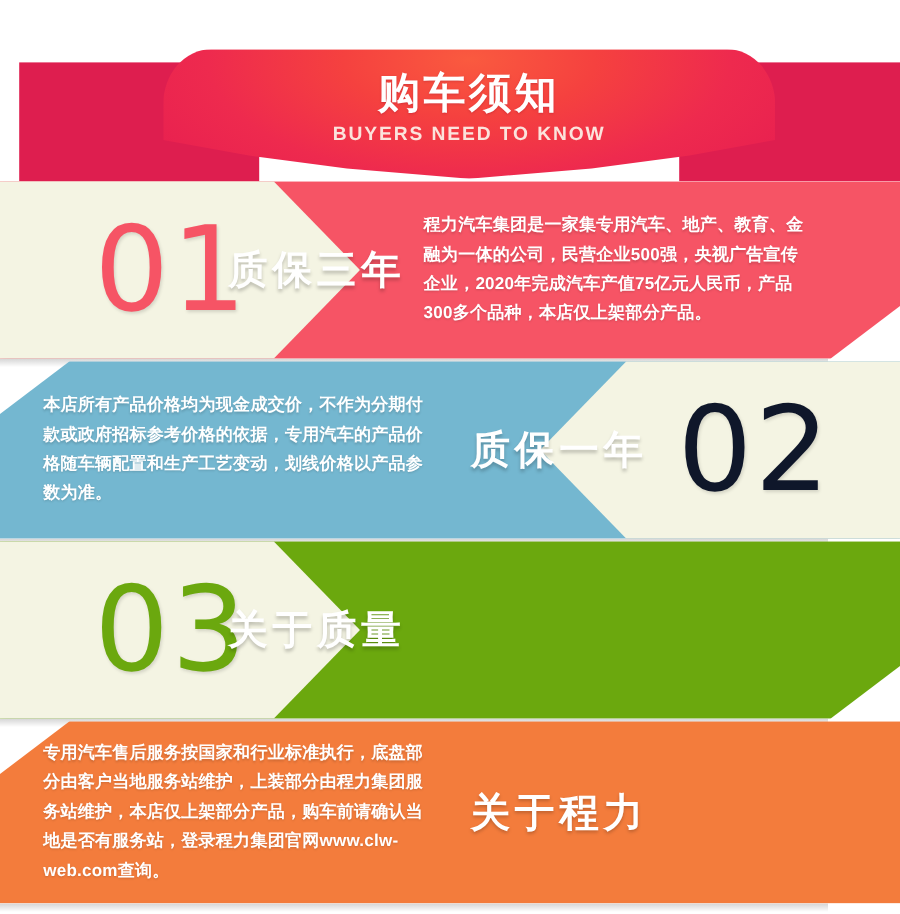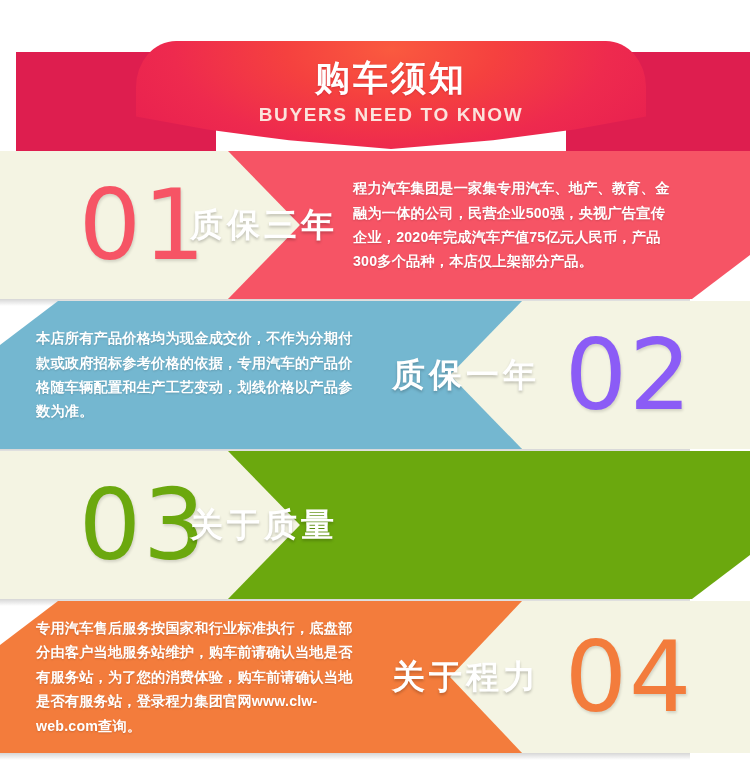--- a/index.html
+++ b/index.html
@@ -70,21 +70,21 @@
   .ribbon-title-cn {
     color: #ffffff;
     font-size: 35px;
     font-weight: bold;
     letter-spacing: 3px;
     line-height: 1.18;
     text-shadow: 0 1px 2px rgba(130,10,40,.28);
   }
   .ribbon-title-en {
     color: #FBE3DC;
-    font-size: 19px;
+    font-size: 16px;
     font-weight: bold;
     letter-spacing: 1.6px;
     margin-top: 6px;
   }
 
   
   .row { position: absolute; left: 0; width: 750px; }
 
   
   .bar {
@@ -210,38 +210,35 @@
       <span class="num" style="color:#F65465">01</span>
     </div>
     <div class="heading at-left">质保三年</div>
     <div class="body-text at-right">程力汽车集团是一家集专用汽车、地产、教育、金融为一体的公司，民营企业500强，央视广告宣传企业，2020年完成汽车产值75亿元人民币，产品300多个品种，本店仅上架部分产品。</div>
   </div>
 
   <div class="row" id="row-2">
     <div class="bar to-left" style="background:#74B7D0"></div>
     <div class="row-shadow"></div>
     <div class="plate right">
-      <span class="num" style="color:#8b5cf6">02</span>
+      <span class="num" style="color:#0f172a">02</span>
     </div>
     <div class="heading at-right">质保一年</div>
     <div class="body-text at-left">本店所有产品价格均为现金成交价，不作为分期付款或政府招标参考价格的依据，专用汽车的产品价格随车辆配置和生产工艺变动，划线价格以产品参数为准。</div>
   </div>
 
   <div class="row" id="row-3">
     <div class="bar to-right" style="background:#6BA80E"></div>
     <div class="row-shadow"></div>
     <div class="plate left">
       <span class="num" style="color:#6BA80E">03</span>
     </div>
     <div class="heading at-left">关于质量</div>
   </div>
 
   <div class="row" id="row-4">
     <div class="bar to-left" style="background:#F37C3C"></div>
     <div class="row-shadow"></div>
-    <div class="plate right">
-      <span class="num" style="color:#F37C3C">04</span>
-    </div>
     <div class="heading at-right">关于程力</div>
-    <div class="body-text at-left">专用汽车售后服务按国家和行业标准执行，底盘部分由客户当地服务站维护，购车前请确认当地是否有服务站，为了您的消费体验，购车前请确认当地是否有服务站，登录程力集团官网www.clw-web.com查询。</div>
+    <div class="body-text at-left">专用汽车售后服务按国家和行业标准执行，底盘部分由客户当地服务站维护，上装部分由程力集团服务站维护，本店仅上架部分产品，购车前请确认当地是否有服务站，登录程力集团官网www.clw-web.com查询。</div>
   </div>
 
 </div>
 
 </body></html>

